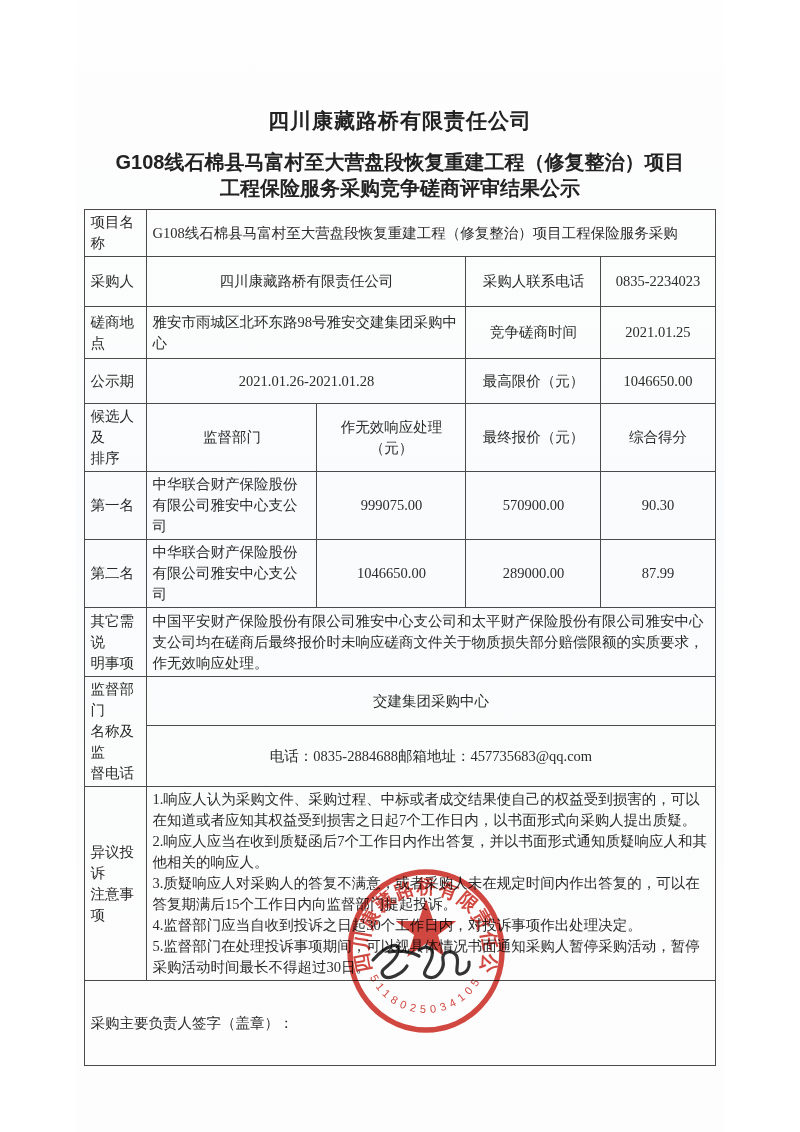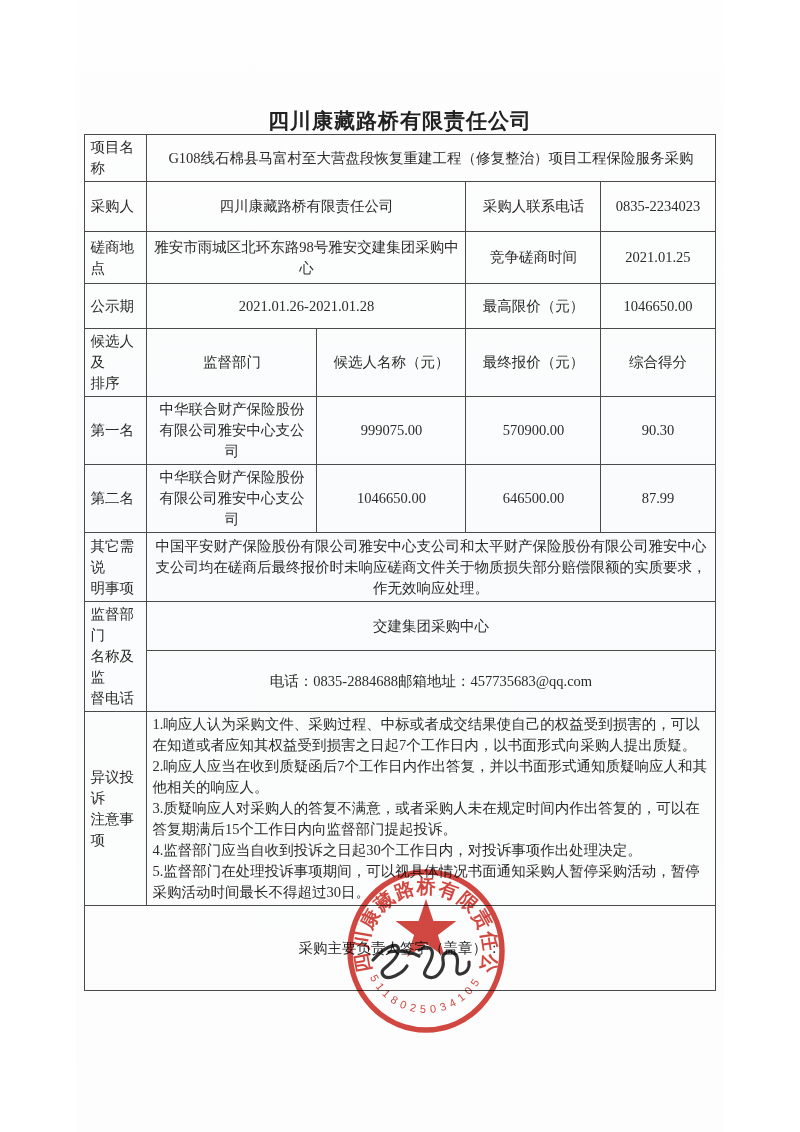--- a/index.html
+++ b/index.html
@@ -58,21 +58,21 @@
     overflow: hidden;
   }
   td.lbl {
     white-space: pre-line;
     text-align: left;
     padding-left: 3px;
     padding-right: 1px;
   }
   td.lbl-center { padding-left: 1px; }
   td.c { text-align: center; }
-  td.l { text-align: center; }
+  td.l { text-align: left; }
   td.notes {
     padding: 4px 7px;
     line-height: 23.5px;
   }
   td.sign-cell {
     padding-left: 4px;
   }
   .seal {
     position: absolute;
     left: 255px;
@@ -84,20 +84,22 @@
     pointer-events: none;
   }
 </style>
 </head>
 <body>
 
 <div class="page">
 
   <div class="titles">
     <div class="title-company">四川康藏路桥有限责任公司</div>
+    <div class="title-line1">G108线石棉县马富村至大营盘段恢复重建工程（修复整治）项目</div>
+    <div class="title-line2">工程保险服务采购竞争磋商评审结果公示</div>
   </div>
 
   <table class="doc">
     <colgroup>
       <col style="width:62px">
       <col style="width:170px">
       <col style="width:149px">
       <col style="width:135px">
       <col style="width:114px">
     </colgroup>
@@ -121,36 +123,36 @@
       <tr style="height:45px">
         <td class="lbl">公示期</td>
         <td class="c" colspan="2">2021.01.26-2021.01.28</td>
         <td class="c">最高限价（元）</td>
         <td class="c">1046650.00</td>
       </tr>
       <tr style="height:50px">
         <td class="lbl">候选人及
 排序</td>
         <td class="c">监督部门</td>
-        <td class="c">候选人名称（元）</td>
+        <td class="c">作无效响应处理（元）</td>
         <td class="c">最终报价（元）</td>
         <td class="c">综合得分</td>
       </tr>
       <tr style="height:57px">
         <td class="lbl">第一名</td>
         <td class="l">中华联合财产保险股份有限公司雅安中心支公司</td>
         <td class="c">999075.00</td>
         <td class="c">570900.00</td>
         <td class="c">90.30</td>
       </tr>
       <tr style="height:46px">
         <td class="lbl">第二名</td>
         <td class="l">中华联合财产保险股份有限公司雅安中心支公司</td>
         <td class="c">1046650.00</td>
-        <td class="c">646500.00</td>
+        <td class="c">289000.00</td>
         <td class="c">87.99</td>
       </tr>
       <tr style="height:69px">
         <td class="lbl">其它需说
 明事项</td>
         <td class="l notes" colspan="4">中国平安财产保险股份有限公司雅安中心支公司和太平财产保险股份有限公司雅安中心支公司均在磋商后最终报价时未响应磋商文件关于物质损失部分赔偿限额的实质要求，作无效响应处理。</td>
       </tr>
       <tr style="height:46px">
         <td class="lbl lbl-center" rowspan="2">监督部门
 名称及监

